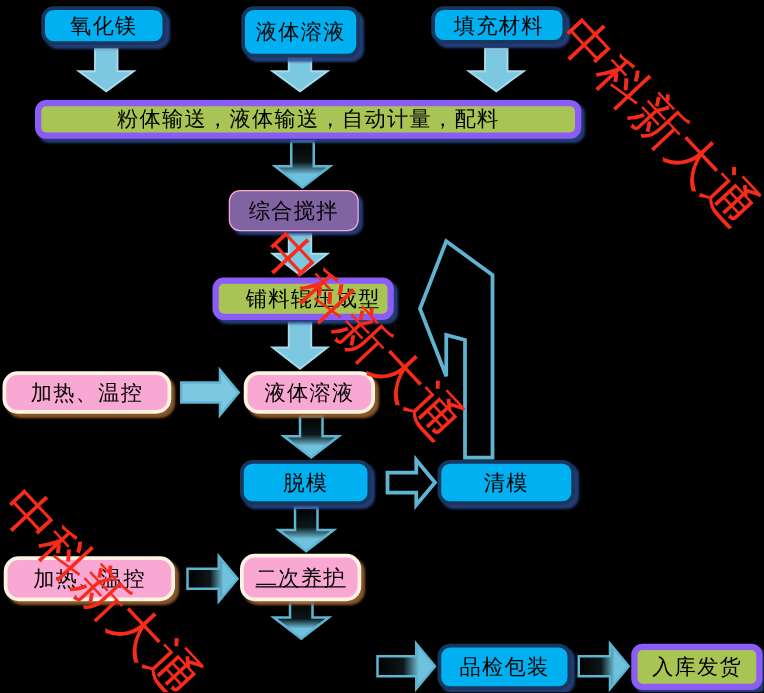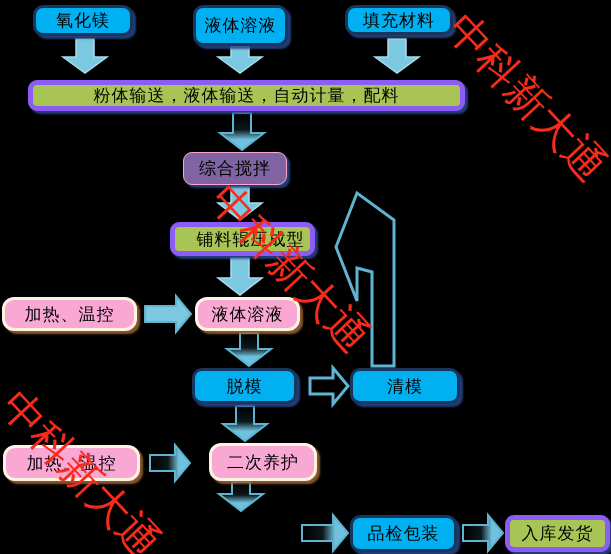--- a/index.html
+++ b/index.html
@@ -120,21 +120,21 @@
   <div class="node box-blue" style="left:350px;top:368px;width:110px;height:36px;">
     <span>清模</span>
   </div>
   <div class="node box-blue" style="left:192px;top:368px;width:105px;height:36px;">
     <span>脱模</span>
   </div>
 
   <div class="node box-orange" style="left:3px;top:445px;width:137px;height:36px;">
     <span>加热、温控</span>
   </div>
-  <div class="node box-orange" style="left:209px;top:443px;width:108px;height:38px;">
+  <div class="node box-orange" style="left:192px;top:443px;width:97px;height:38px;text-decoration:underline;">
     <span>二次养护</span>
   </div>
 
   <div class="node box-blue" style="left:350px;top:515px;width:107px;height:37px;">
     <span>品检包装</span>
   </div>
   <div class="node box-green" style="left:505px;top:515px;width:105px;height:37px;">
     <span>入库发货</span>
   </div>
 

